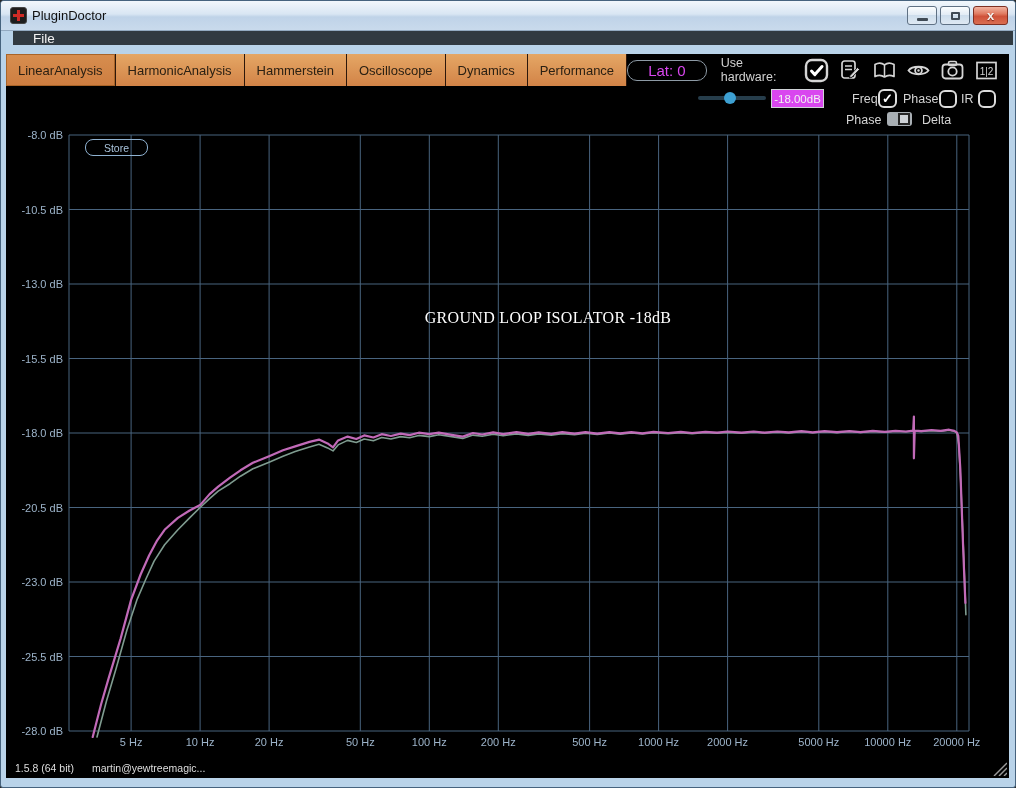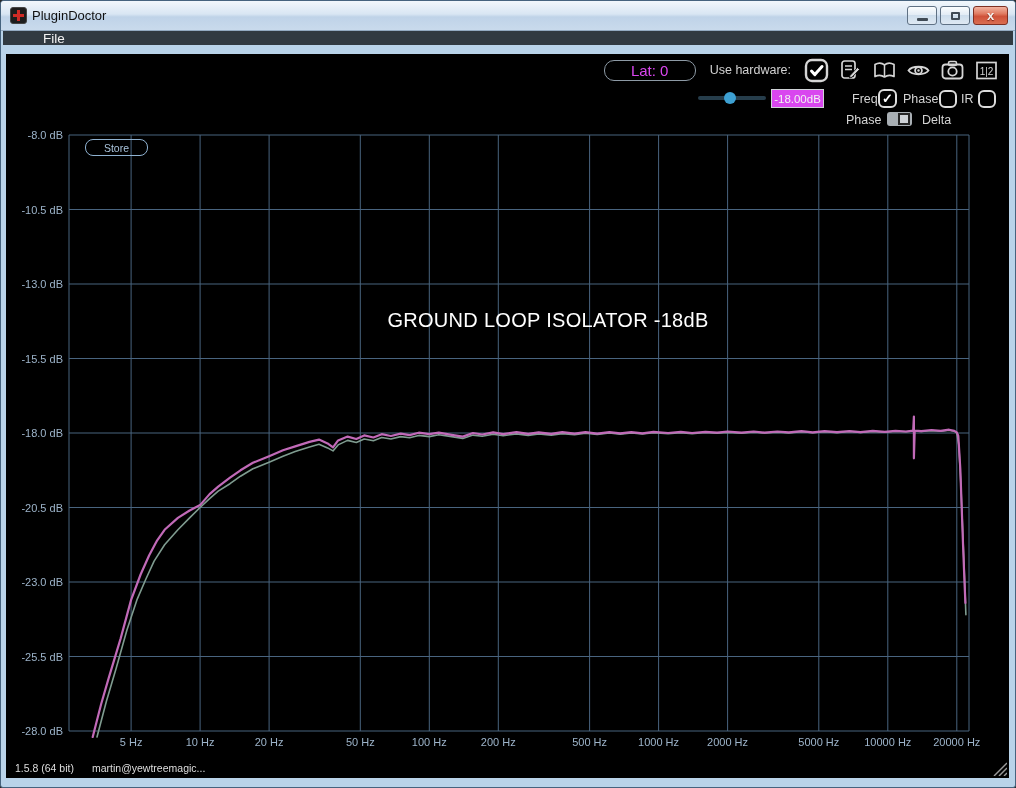--- a/index.html
+++ b/index.html
@@ -20,21 +20,21 @@
   .title-text{position:absolute;left:31px;top:7px;font-size:13px;color:#101010;}
   .winbtns{position:absolute;right:7px;top:5px;display:flex;gap:3px;}
   .winbtn{width:30px;height:19px;border:1px solid #5f7184;border-radius:3px;
     background:linear-gradient(#fbfdfe,#e3ecf5 45%,#cdddec 50%,#dfe9f3);
     display:flex;align-items:center;justify-content:center;position:relative;}
   .winbtn.close{width:35px;background:linear-gradient(#f2b3a1,#e07b61 40%,#cf523a 55%,#da6e51);border-color:#7e3023;}
   .glyph-min{width:11px;height:3px;background:#3f4a55;margin-top:7px;border-radius:1px;}
   .glyph-max{width:9px;height:8px;border:2px solid #3f4a55;border-radius:1px;}
   .glyph-x{color:#f4f1ee;font-size:13px;font-weight:bold;text-shadow:0 1px 1px #7a2315;line-height:1;}
   
-  .menubar{position:absolute;left:2px;right:2px;top:30px;height:14px;background:#313a41;display:flex;align-items:center;padding-left:20px;}
+  .menubar{position:absolute;left:12px;right:2px;top:30px;height:14px;background:#313a41;display:flex;align-items:center;}
   .menu-item{color:#f2f2f2;font-size:13.5px;margin-left:20px;}
   
   .content{position:absolute;left:5px;right:6px;top:53px;bottom:9px;background:#000;}
   
   .tabbar{position:absolute;left:0;right:0;top:0;height:32px;display:flex;align-items:stretch;background:#000;}
   .tab{display:flex;align-items:center;padding:0 12px;font-size:13px;color:#2b2013;
     background:linear-gradient(#e5a765,#d28347);border-right:1px solid #2d170a;cursor:default;}
   .tab.active{background:linear-gradient(#d78e4f,#cd7d40);box-shadow:inset 0 0 0 1px #a96428;}
   .tab-right{margin-left:auto;display:flex;align-items:center;gap:9px;padding-right:10px;}
   .lat-btn{width:92px;height:21px;border:1px solid #8d9aa5;border-radius:10px;color:#d946ef;font-size:15px;
@@ -49,21 +49,21 @@
     color:#f2f2f2;font-size:11.5px;display:flex;align-items:center;justify-content:center;}
   .ctl-label{position:absolute;color:#d4d4d4;font-size:12.5px;}
   .chk{position:absolute;width:19px;height:19px;border:2px solid #dcdcdc;border-radius:6px;background:#000;
     display:flex;align-items:center;justify-content:center;color:#fff;font-size:13px;font-weight:bold;line-height:1;}
   .toggle{position:absolute;left:886px;top:111px;width:25px;height:14px;background:#a9afb4;border-radius:3px;}
   .toggle-knob{position:absolute;left:11px;top:1px;width:12px;height:12px;background:#ced2d6;border:2px solid #262626;}
   
   .store-btn{position:absolute;left:84px;top:138px;width:63px;height:17px;border:1px solid #8fb2d1;border-radius:8px;
     color:#a9c3db;font-size:10.5px;display:flex;align-items:center;justify-content:center;background:transparent;}
   .annotation{position:absolute;left:547px;top:308px;transform:translateX(-50%);white-space:nowrap;
-    color:#ffffff;font-size:20px;letter-spacing:.3px;}
+    color:#ffffff;font-size:16px;letter-spacing:.3px;font-family:Liberation Serif, serif;}
   
   .statusbar{position:absolute;left:5px;right:6px;bottom:9px;height:20px;background:#000;
     display:flex;align-items:center;color:#dedede;font-size:10.5px;}
   .version{margin-left:9px;}
   .license{margin-left:18px;}
   .resize-grip{position:absolute;right:8px;bottom:11px;width:17px;height:16px;}
   
   #chart-svg{position:absolute;left:0;top:0;}
   #chart-svg text{font-family:"Liberation Sans",sans-serif;}
 </style>
@@ -90,20 +90,28 @@
         </div>
     </div>
   </div>
 
   <div class="menubar">
     <span class="menu-item">File</span>
   </div>
 
   <div class="content">
     <div class="tabbar">
+      <div style="display:flex;align-items:stretch;">
+          <div class="tab active">LinearAnalysis</div>
+          <div class="tab">HarmonicAnalysis</div>
+          <div class="tab">Hammerstein</div>
+          <div class="tab">Oscilloscope</div>
+          <div class="tab">Dynamics</div>
+          <div class="tab">Performance</div>
+        </div>
       <div class="tab-right">
         <div class="lat-btn">Lat: 0</div>
         <span class="use-hw">Use hardware:</span>
         <span class="icon">
           <svg width="25" height="25" viewBox="0 0 25 25">
               <rect x="2" y="2" width="21" height="21" rx="6" fill="none" stroke="#d5d5d5" stroke-width="2.4"></rect>
               <path d="M7.5 13 l3.4 3.6 L18 8.5" fill="none" stroke="#ffffff" stroke-width="3" stroke-linecap="round" stroke-linejoin="round"></path>
             </svg>
         </span>
         <span class="icon">

